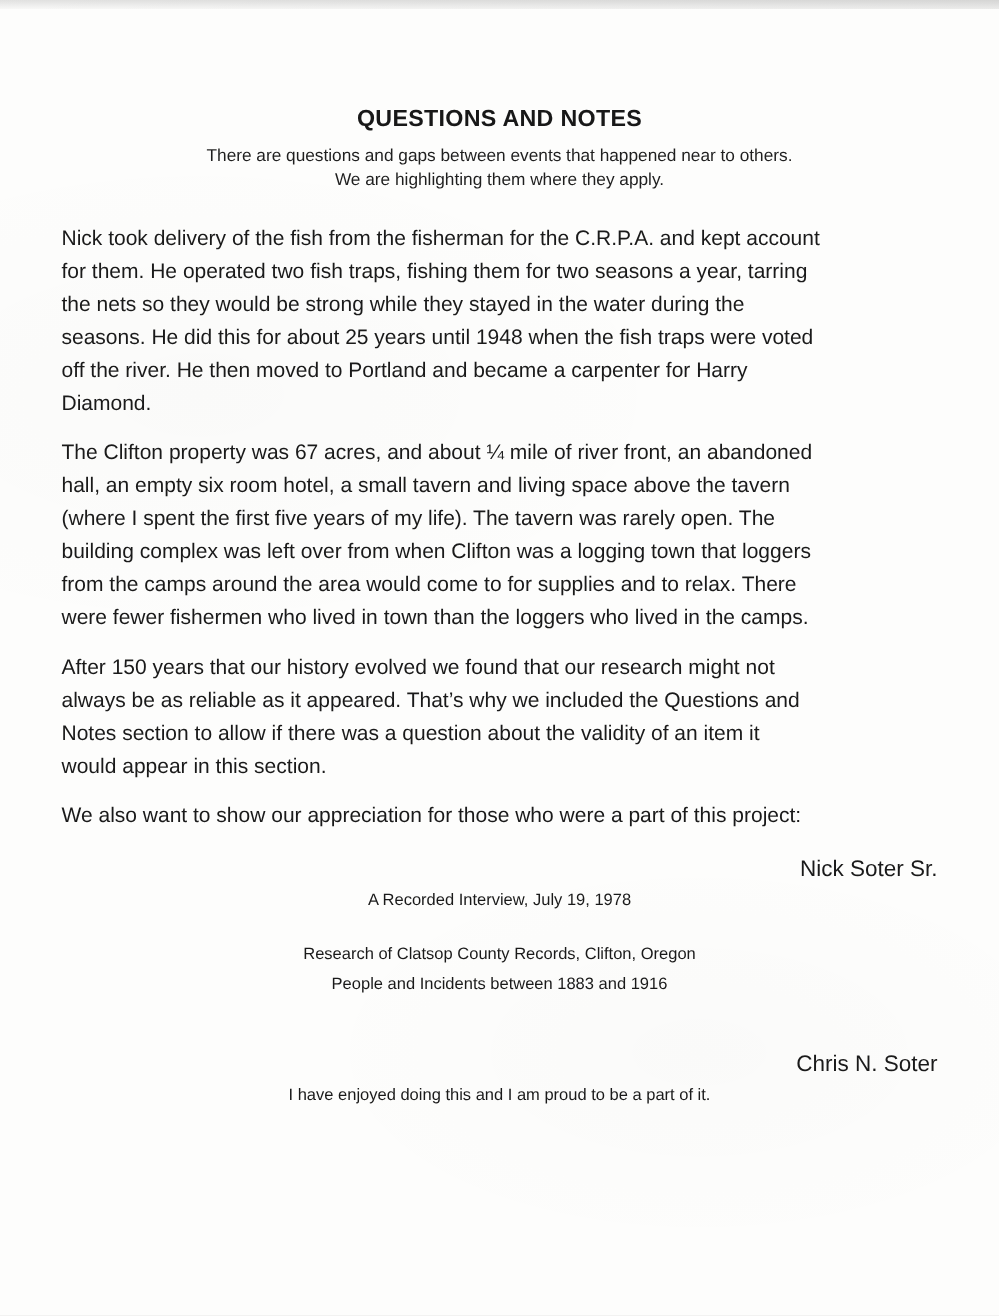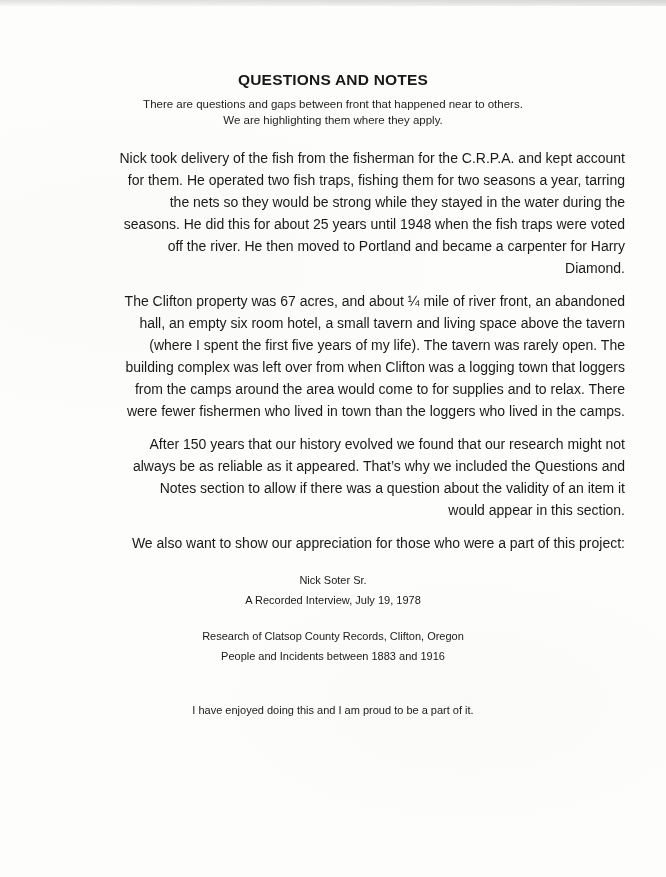--- a/index.html
+++ b/index.html
@@ -46,56 +46,56 @@
     line-height: 16px;
     white-space: pre-line;
     color: #1f1f1f;
   }
   .body-para {
     margin: 11px 0 0 0;
     font-size: 14px;
     line-height: 22px;
     white-space: pre-line;
     color: #1a1a1a;
-    text-align: right;
   }
   .body-para.first {
     margin-top: 19px;
   }
   .credits {
     margin-top: 8px;
     text-align: center;
   }
   .credit {
     margin-top: 16px;
   }
   .credit.spaced {
     margin-top: 34px;
   }
   .credit-name {
-    font-size: 11px;
+    font-size: 15px;
     line-height: 20px;
     color: #1a1a1a;
+    text-align: right;
   }
   .credit-detail {
     font-size: 11px;
     line-height: 20px;
     white-space: pre-line;
     color: #1a1a1a;
   }
 </style>
 </head>
 <body>
 
 <div class="page">
   <div class="scan-edge-top"></div>
 
   <header>
     <h1 class="doc-title">QUESTIONS AND NOTES</h1>
-    <p class="doc-subtitle">There are questions and gaps between front that happened near to others.
+    <p class="doc-subtitle">There are questions and gaps between events that happened near to others.
 We are highlighting them where they apply.</p>
   </header>
 
   <main>
     <p class="body-para first">Nick took delivery of the fish from the fisherman for the C.R.P.A. and kept account
 for them.  He operated two fish traps, fishing them for two seasons a year, tarring
 the nets so they would be strong while they stayed in the water during the
 seasons.  He did this for about 25 years until 1948 when the fish traps were voted
 off the river.  He then moved to Portland and became a carpenter for Harry
 Diamond.</p>
@@ -123,18 +123,19 @@
 
       <div class="credit">
       </div>
 
       <div class="credit">
         <div class="credit-detail">Research of Clatsop County Records, Clifton, Oregon
 People and Incidents between 1883 and 1916</div>
       </div>
 
       <div class="credit spaced">
+        <div class="credit-name">Chris N. Soter</div>
         <div class="credit-detail">I have enjoyed doing this and I am proud to be a part of it.</div>
       </div>
 
     </section>
   </main>
 </div>
 
 </body></html>

